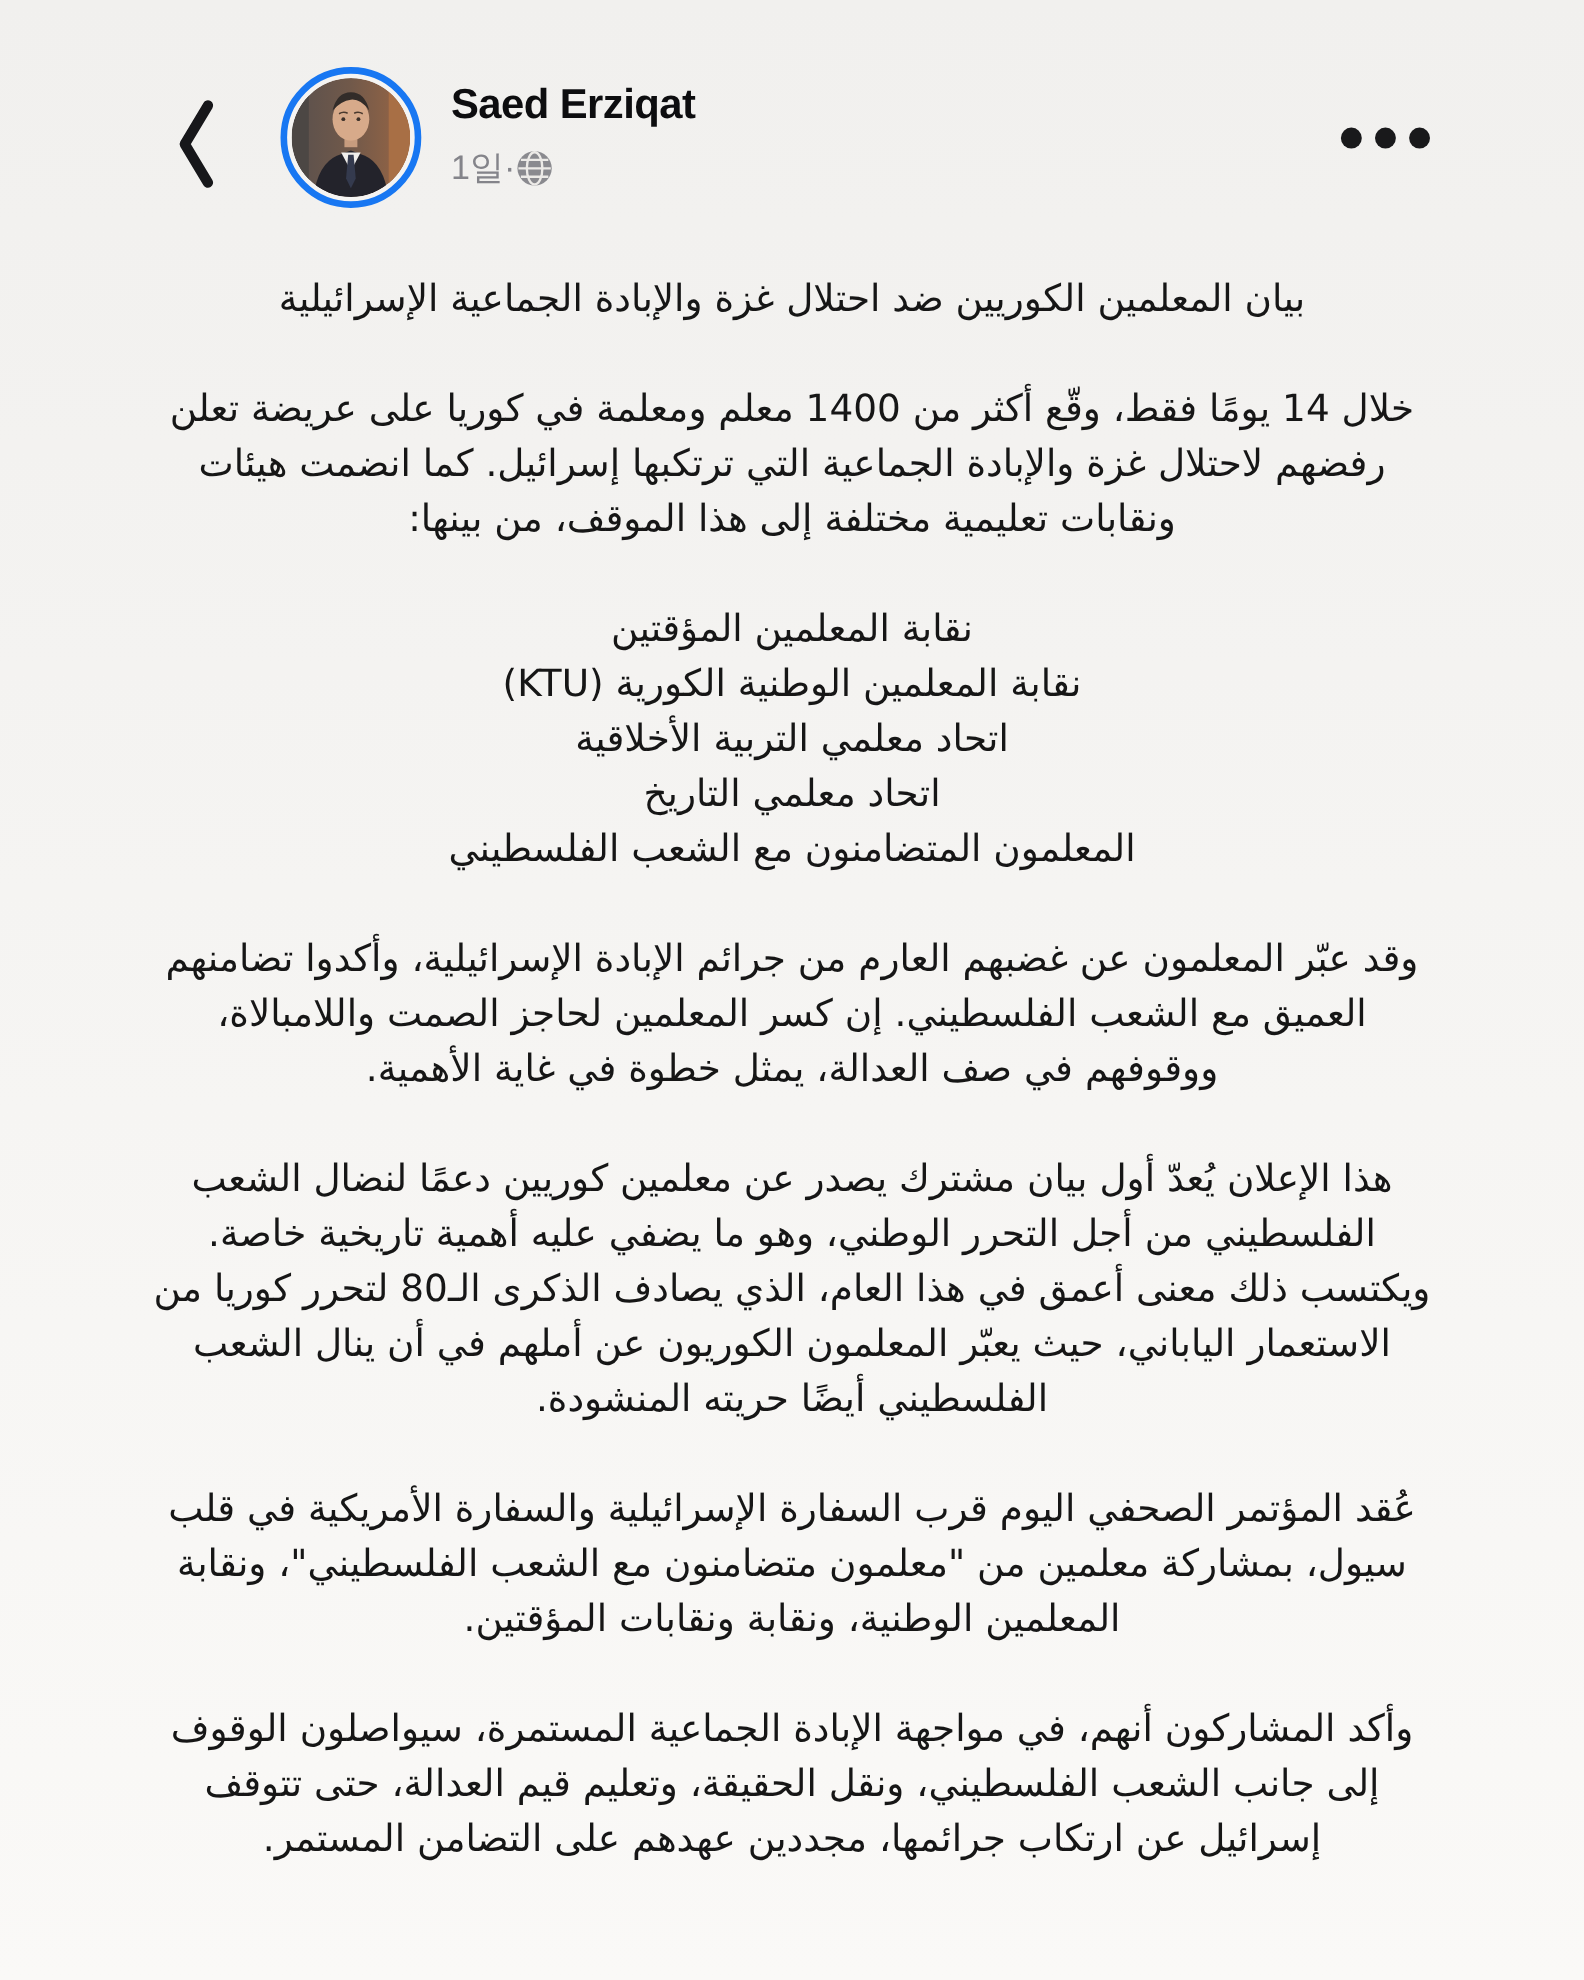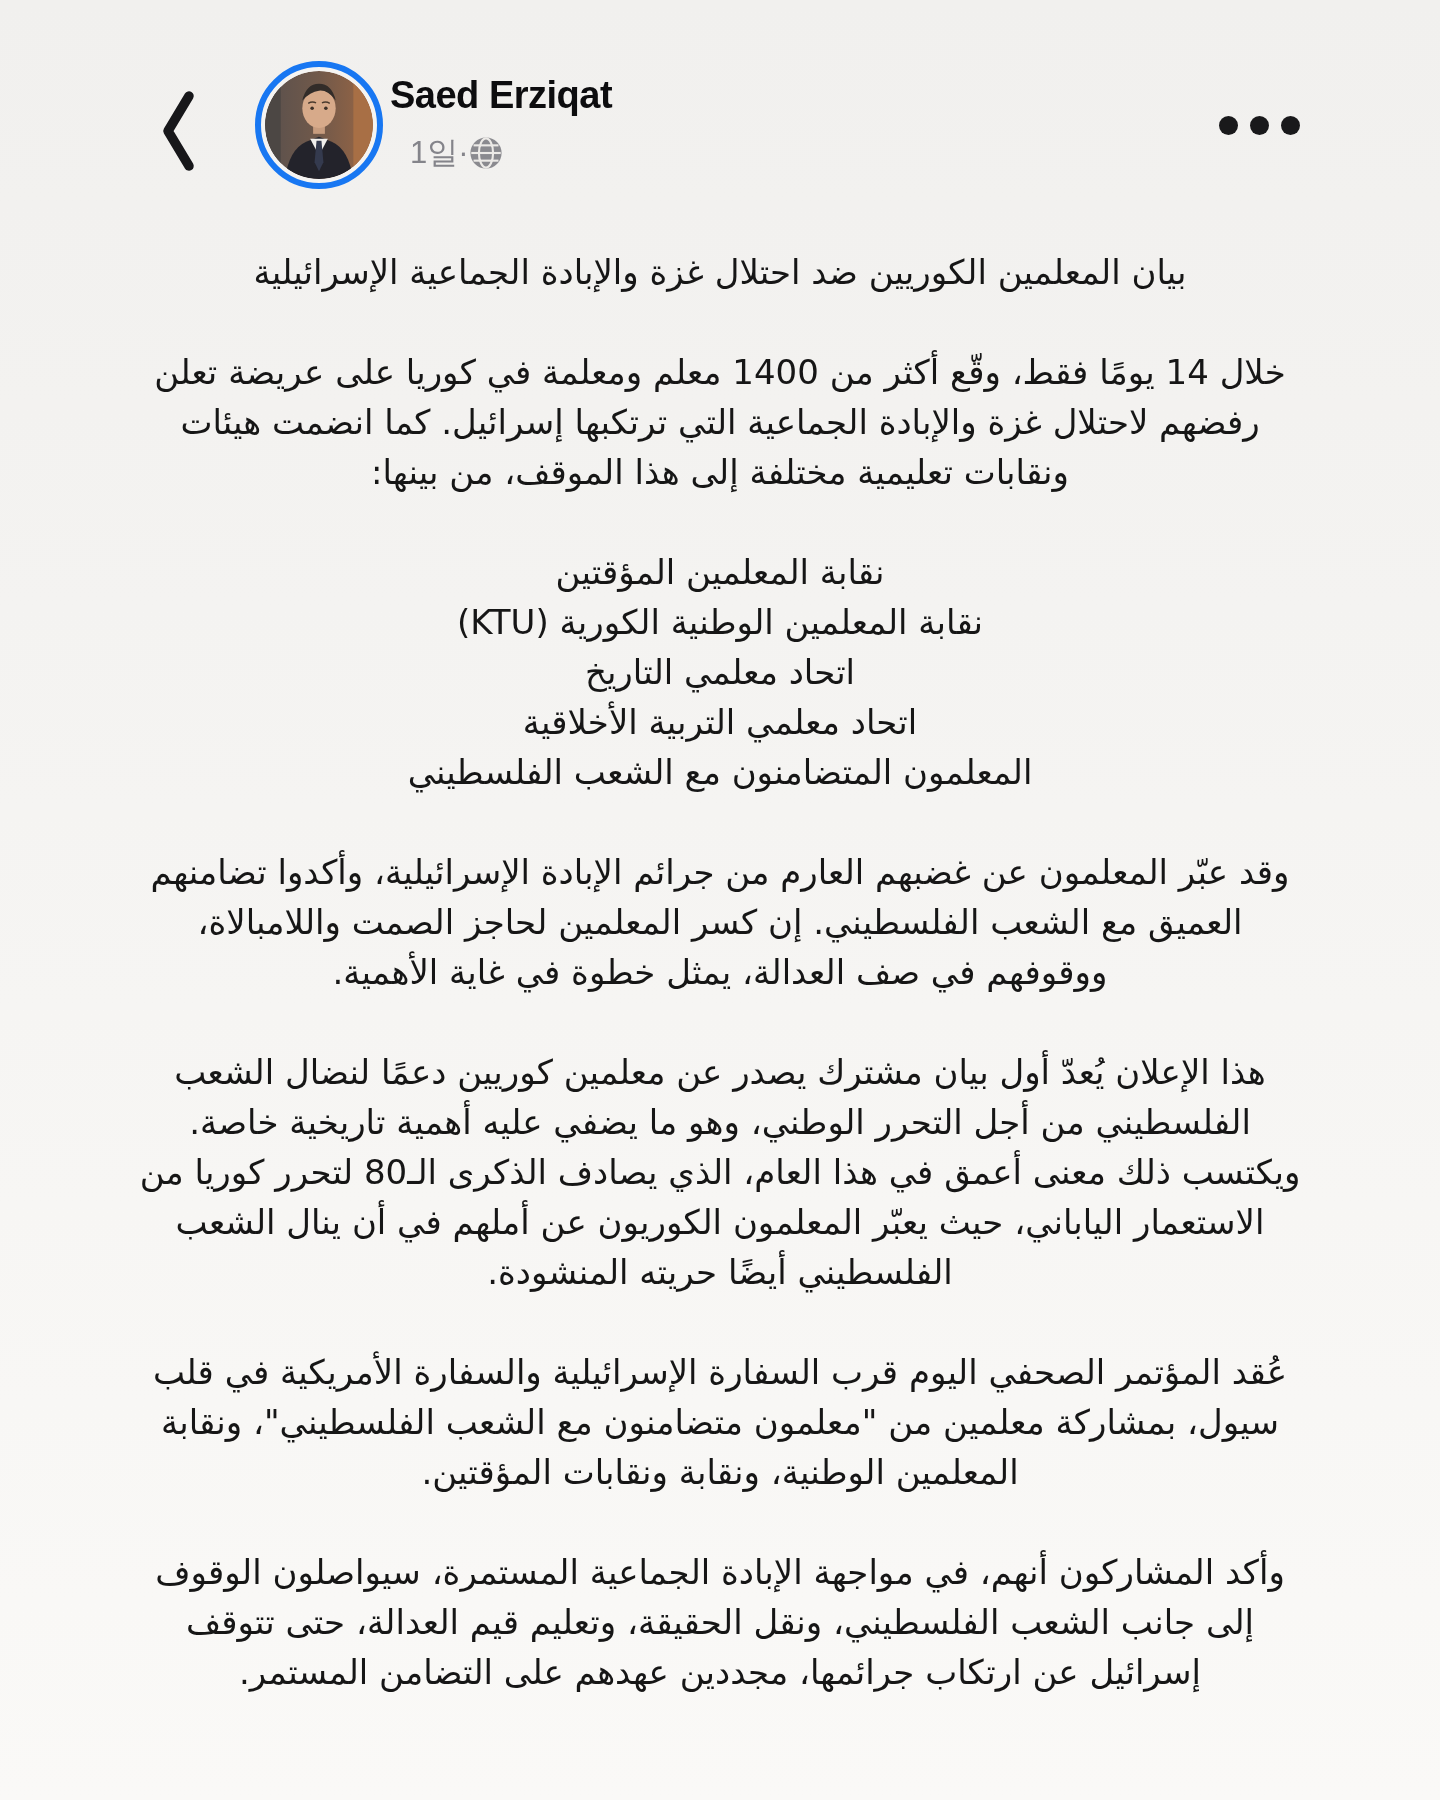--- a/index.html
+++ b/index.html
@@ -44,21 +44,21 @@
   }
   .avatar-photo {
     width: 108px;
     height: 108px;
     border-radius: 50%;
     overflow: hidden;
     display: block;
   }
   .user-name {
     position: absolute;
-    left: 390px;
+    left: 410px;
     top: 74px;
     font-size: 38px;
     font-weight: bold;
     color: #0d0d0f;
     letter-spacing: -0.5px;
     cursor: pointer;
     text-align: center;
   }
   .meta-row {
     position: absolute;
@@ -175,22 +175,22 @@
     <span class="dot"></span>
     <span class="dot"></span>
   </button>
 
   <div class="post-body">
     <p>بيان المعلمين الكوريين ضد احتلال غزة والإبادة الجماعية الإسرائيلية</p>
     <p>خلال 14 يومًا فقط، وقّع أكثر من 1400 معلم ومعلمة في كوريا على عريضة تعلن رفضهم لاحتلال غزة والإبادة الجماعية التي ترتكبها إسرائيل. كما انضمت هيئات ونقابات تعليمية مختلفة إلى هذا الموقف، من بينها:</p>
     <div class="org-list">
       <div>نقابة المعلمين المؤقتين</div>
       <div>نقابة المعلمين الوطنية الكورية (KTU)</div>
+      <div>اتحاد معلمي التربية الأخلاقية</div>
       <div>اتحاد معلمي التاريخ</div>
-      <div>اتحاد معلمي التربية الأخلاقية</div>
       <div>المعلمون المتضامنون مع الشعب الفلسطيني</div>
     </div>
     <p>وقد عبّر المعلمون عن غضبهم العارم من جرائم الإبادة الإسرائيلية، وأكدوا تضامنهم العميق مع الشعب الفلسطيني. إن كسر المعلمين لحاجز الصمت واللامبالاة، ووقوفهم في صف العدالة، يمثل خطوة في غاية الأهمية.</p>
     <p>هذا الإعلان يُعدّ أول بيان مشترك يصدر عن معلمين كوريين دعمًا لنضال الشعب الفلسطيني من أجل التحرر الوطني، وهو ما يضفي عليه أهمية تاريخية خاصة. ويكتسب ذلك معنى أعمق في هذا العام، الذي يصادف الذكرى الـ80 لتحرر كوريا من الاستعمار الياباني، حيث يعبّر المعلمون الكوريون عن أملهم في أن ينال الشعب الفلسطيني أيضًا حريته المنشودة.</p>
     <p>عُقد المؤتمر الصحفي اليوم قرب السفارة الإسرائيلية والسفارة الأمريكية في قلب سيول، بمشاركة معلمين من "معلمون متضامنون مع الشعب الفلسطيني"، ونقابة المعلمين الوطنية، ونقابة ونقابات المؤقتين.</p>
     <p>وأكد المشاركون أنهم، في مواجهة الإبادة الجماعية المستمرة، سيواصلون الوقوف إلى جانب الشعب الفلسطيني، ونقل الحقيقة، وتعليم قيم العدالة، حتى تتوقف إسرائيل عن ارتكاب جرائمها، مجددين عهدهم على التضامن المستمر.</p>
   </div>
 
 </div>
 

